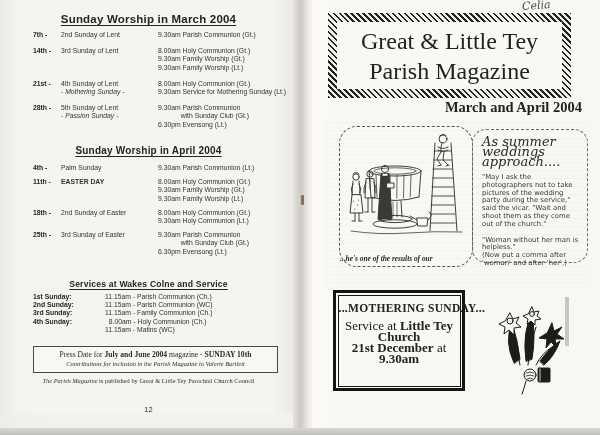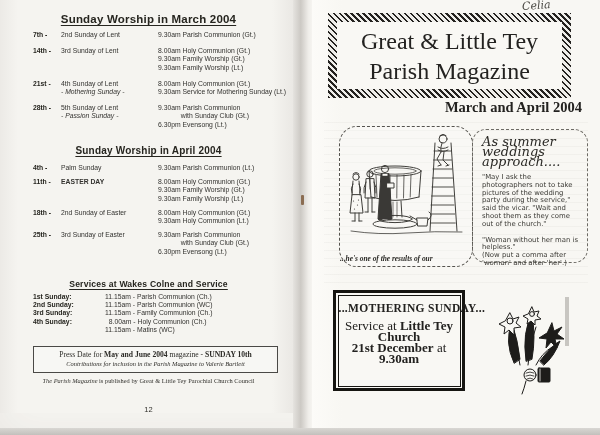--- a/index.html
+++ b/index.html
@@ -158,21 +158,21 @@
           <div class="k-service">11.15am - Family Communion (Ch.)</div>
         </div>
         <div class="k">
           <div class="k-label">4th Sunday:</div>
           <div class="k-service">  8.00am - Holy Communion (Ch.)
 11.15am - Matins (WC)</div>
         </div>
       </div>
 
     <div class="press-box">
-      <div class="press1"><span>Press Date for </span><b>May and June 2004</b><span> magazine - </span><b>SUNDAY 10th</b></div>
+      <div class="press1"><span>Press Date for </span><b>July and June 2004</b><span> magazine - </span><b>SUNDAY 10th</b></div>
       <div class="press2">Contributions for inclusion in the Parish Magazine to Valerie Bartlett</div>
     </div>
 
     <div class="publisher"><i>The Parish Magazine</i><span> is published by Great &amp; Little Tey Parochial Church Council</span></div>
     <div class="pageno">12</div>
   </div>
 
   <div class="spine"></div>
   <div class="staple"></div>
 

